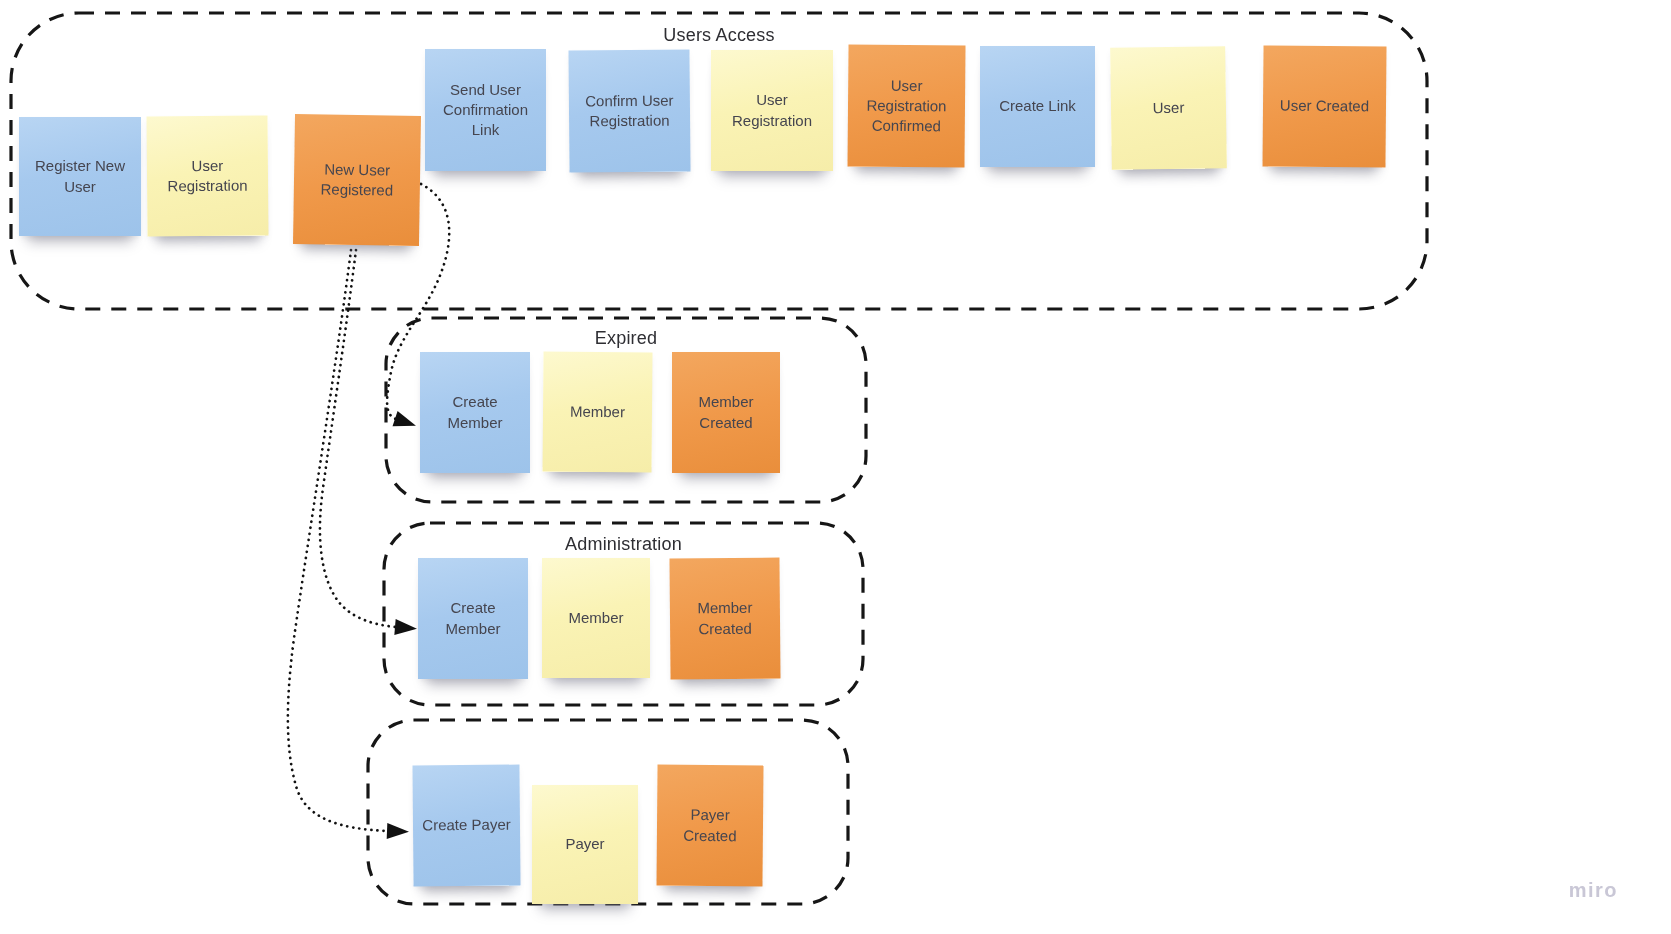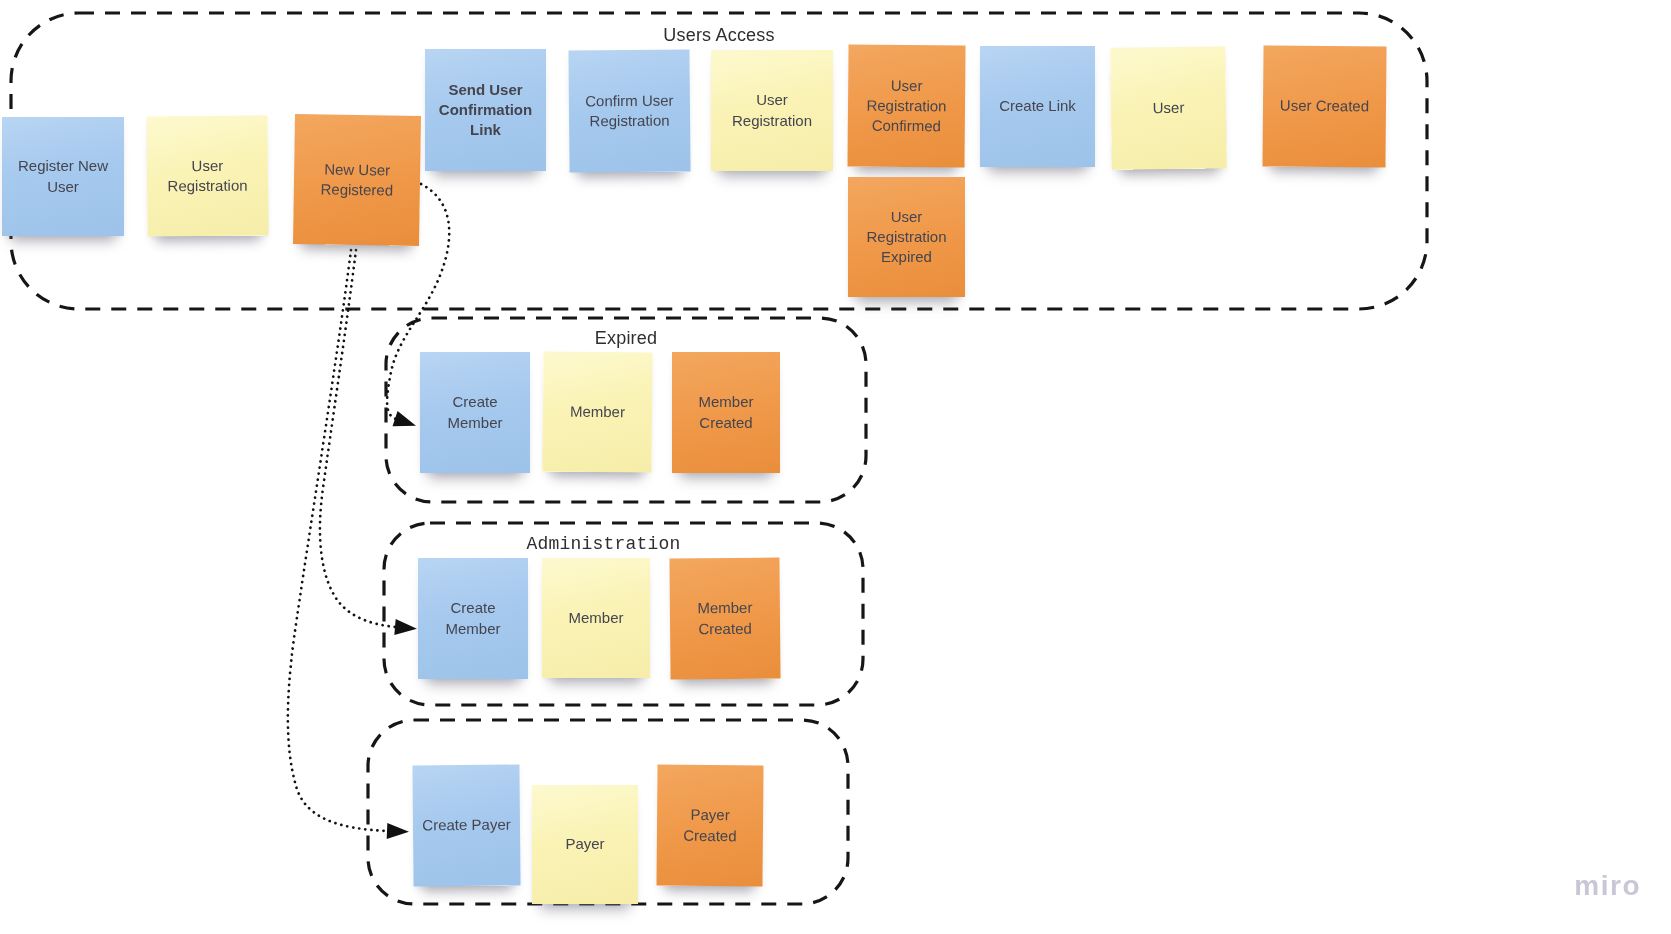--- a/index.html
+++ b/index.html
@@ -39,22 +39,22 @@
   .note.yellow { background: linear-gradient(168deg, #fdf9cf 0%, #faf3b5 45%, #f6eda9 100%); }
   .note.orange { background: linear-gradient(168deg, #f3a75f 0%, #f0994a 50%, #e98e3b 100%); }
 
   .r-p4  { transform: rotate(.5deg); }
   .r-p8  { transform: rotate(.9deg); }
   .r-m4  { transform: rotate(-.5deg); }
   .r-m8  { transform: rotate(-.8deg); }
 
   #watermark {
     position: absolute;
-    right: 30px; bottom: 32px;
-    font-size: 28px;
+    right: 53px; bottom: 32px;
+    font-size: 20px;
     font-weight: bold;
     letter-spacing: 1.5px;
     color: #c9c7d6;
   }
 </style>
 </head>
 <body>
 
 <div id="board">
 
@@ -70,39 +70,38 @@
     <rect x="384" y="523" width="479" height="182" rx="46" ry="46" fill="none" stroke="#161616" stroke-width="3.2" stroke-dasharray="15 11"></rect>
     <rect x="368" y="720" width="480" height="184" rx="46" ry="46" fill="none" stroke="#161616" stroke-width="3.2" stroke-dasharray="15 11"></rect>
 
     <path d="M 421 184 C 456 202, 454 242, 439 278 C 424 314, 398 338, 391 372 C 386 398, 384 415, 396 419" fill="none" stroke="#111" stroke-width="2.7" stroke-linecap="round" stroke-dasharray="0.1 6" marker-end="url(#arrowhead)"></path>
     <path d="M 356 250 C 346 330, 331 430, 323 488 C 316 538, 321 578, 338 601 C 350 617, 372 625, 396 627" fill="none" stroke="#111" stroke-width="2.7" stroke-linecap="round" stroke-dasharray="0.1 6" marker-end="url(#arrowhead)"></path>
     <path d="M 351 250 C 337 360, 308 540, 294 638 C 286 698, 285 748, 296 786 C 305 818, 338 829, 388 831" fill="none" stroke="#111" stroke-width="2.7" stroke-linecap="round" stroke-dasharray="0.1 6" marker-end="url(#arrowhead)"></path>
   </svg>
 
   <div class="group-title" style="left:11px; top:25px; width:1416px;">Users Access</div>
 
-  <div class="note blue" style="left:2px;  top:117px; width:122px; height:119px;">Register New User</div>
+  <div class="note blue" style="left:19px;  top:117px; width:122px; height:119px;">Register New User</div>
   <div class="note yellow r-m4" style="left:147px; top:116px; width:121px; height:120px;">User Registration</div>
   <div class="note orange r-p8" style="left:294px; top:115px; width:126px; height:130px;">New User Registered</div>
-  <div class="note blue" style="left:425px; top:49px;  width:121px; height:122px;font-weight:bold;">Send User Confirmation Link</div>
+  <div class="note blue" style="left:425px; top:49px;  width:121px; height:122px;">Send User Confirmation Link</div>
   <div class="note blue r-m4" style="left:569px; top:50px;  width:121px; height:122px;">Confirm User Registration</div>
   <div class="note yellow" style="left:711px; top:50px;  width:122px; height:121px;">User Registration</div>
   <div class="note orange r-p4" style="left:848px; top:45px;  width:117px; height:122px;">User Registration Confirmed</div>
-  <div class="note orange" style="left:848px; top:177px; width:117px; height:120px;">User Registration Expired</div>
   <div class="note blue" style="left:980px; top:46px;  width:115px; height:121px;">Create Link</div>
   <div class="note yellow r-m8" style="left:1111px; top:47px; width:115px; height:122px;">User</div>
   <div class="note orange r-p4" style="left:1263px; top:46px; width:123px; height:121px;">User Created</div>
 
   <div class="group-title" style="left:386px; top:328px; width:480px;">Expired</div>
 
   <div class="note blue" style="left:420px; top:352px; width:110px; height:121px;">Create Member</div>
   <div class="note yellow r-p4" style="left:543px; top:352px; width:109px; height:120px;">Member</div>
   <div class="note orange" style="left:672px; top:352px; width:108px; height:121px;">Member Created</div>
 
-  <div class="group-title" style="left:364px; top:534px; width:479px;font-family:Liberation Mono, monospace;">Administration</div>
+  <div class="group-title" style="left:384px; top:534px; width:479px;">Administration</div>
 
   <div class="note blue" style="left:418px; top:558px; width:110px; height:121px;">Create Member</div>
   <div class="note yellow" style="left:542px; top:558px; width:108px; height:120px;">Member</div>
   <div class="note orange r-m4" style="left:670px; top:558px; width:110px; height:121px;">Member Created</div>
 
 
   <div class="note blue r-m4" style="left:413px; top:765px; width:107px; height:121px;">Create Payer</div>
   <div class="note yellow" style="left:532px; top:765px; width:106px; height:119px;margin-top:20px;">Payer</div>
   <div class="note orange r-p4" style="left:657px; top:765px; width:106px; height:121px;">Payer Created</div>
 

